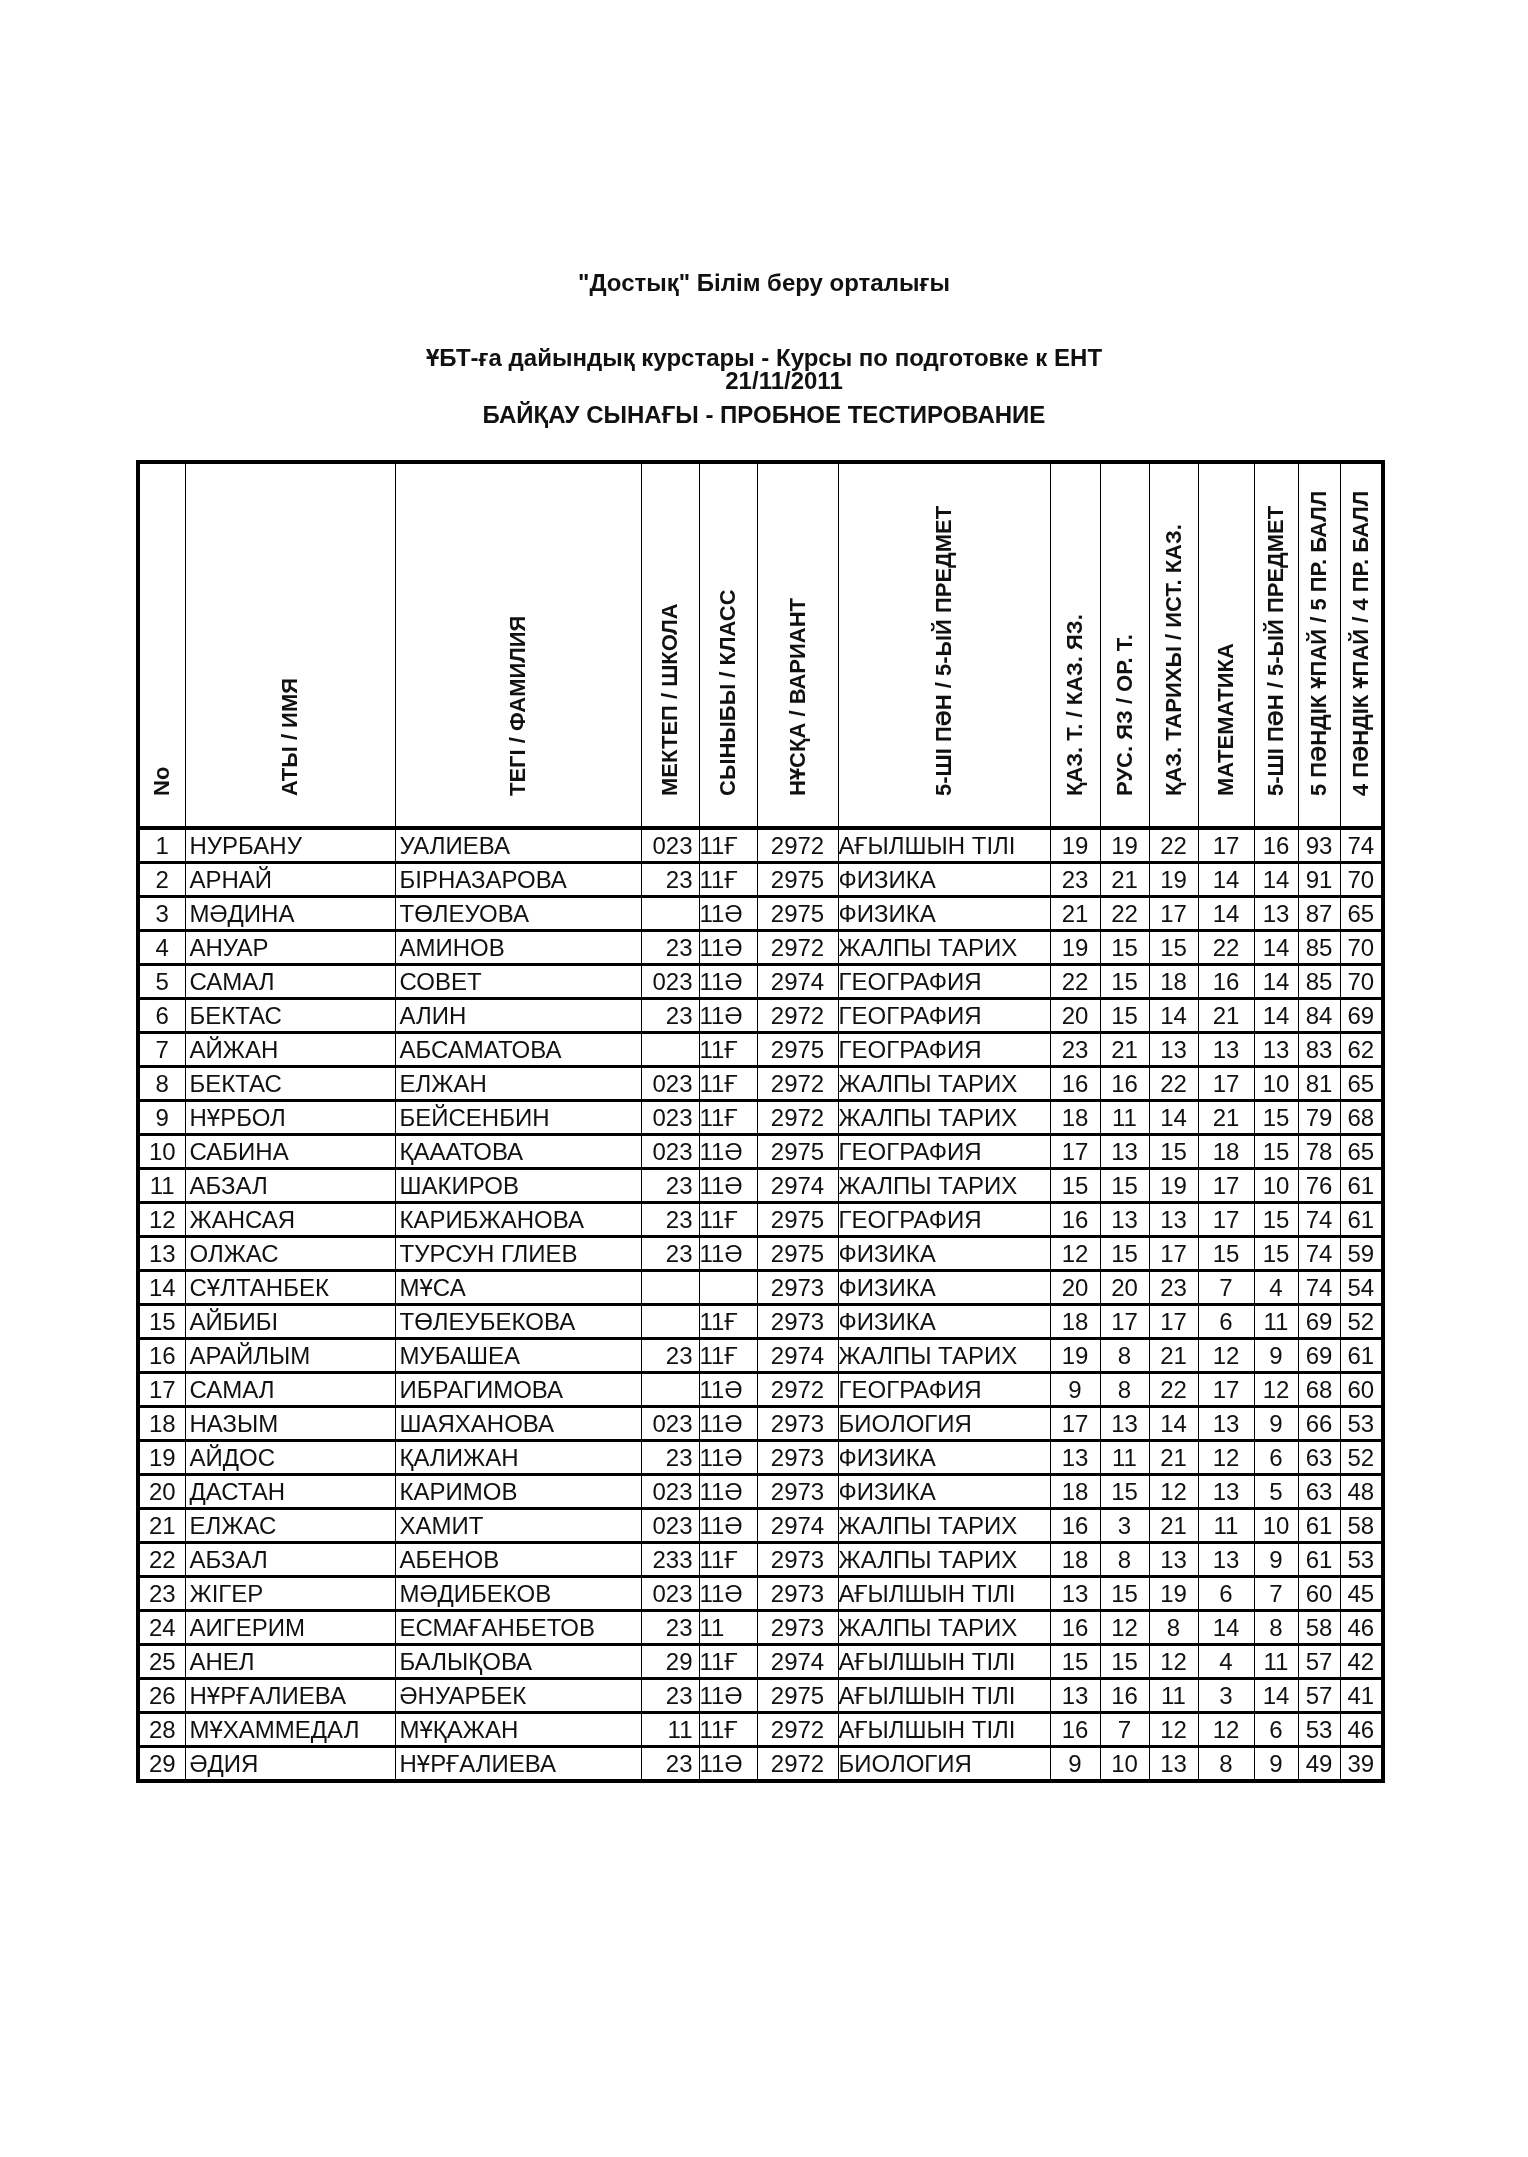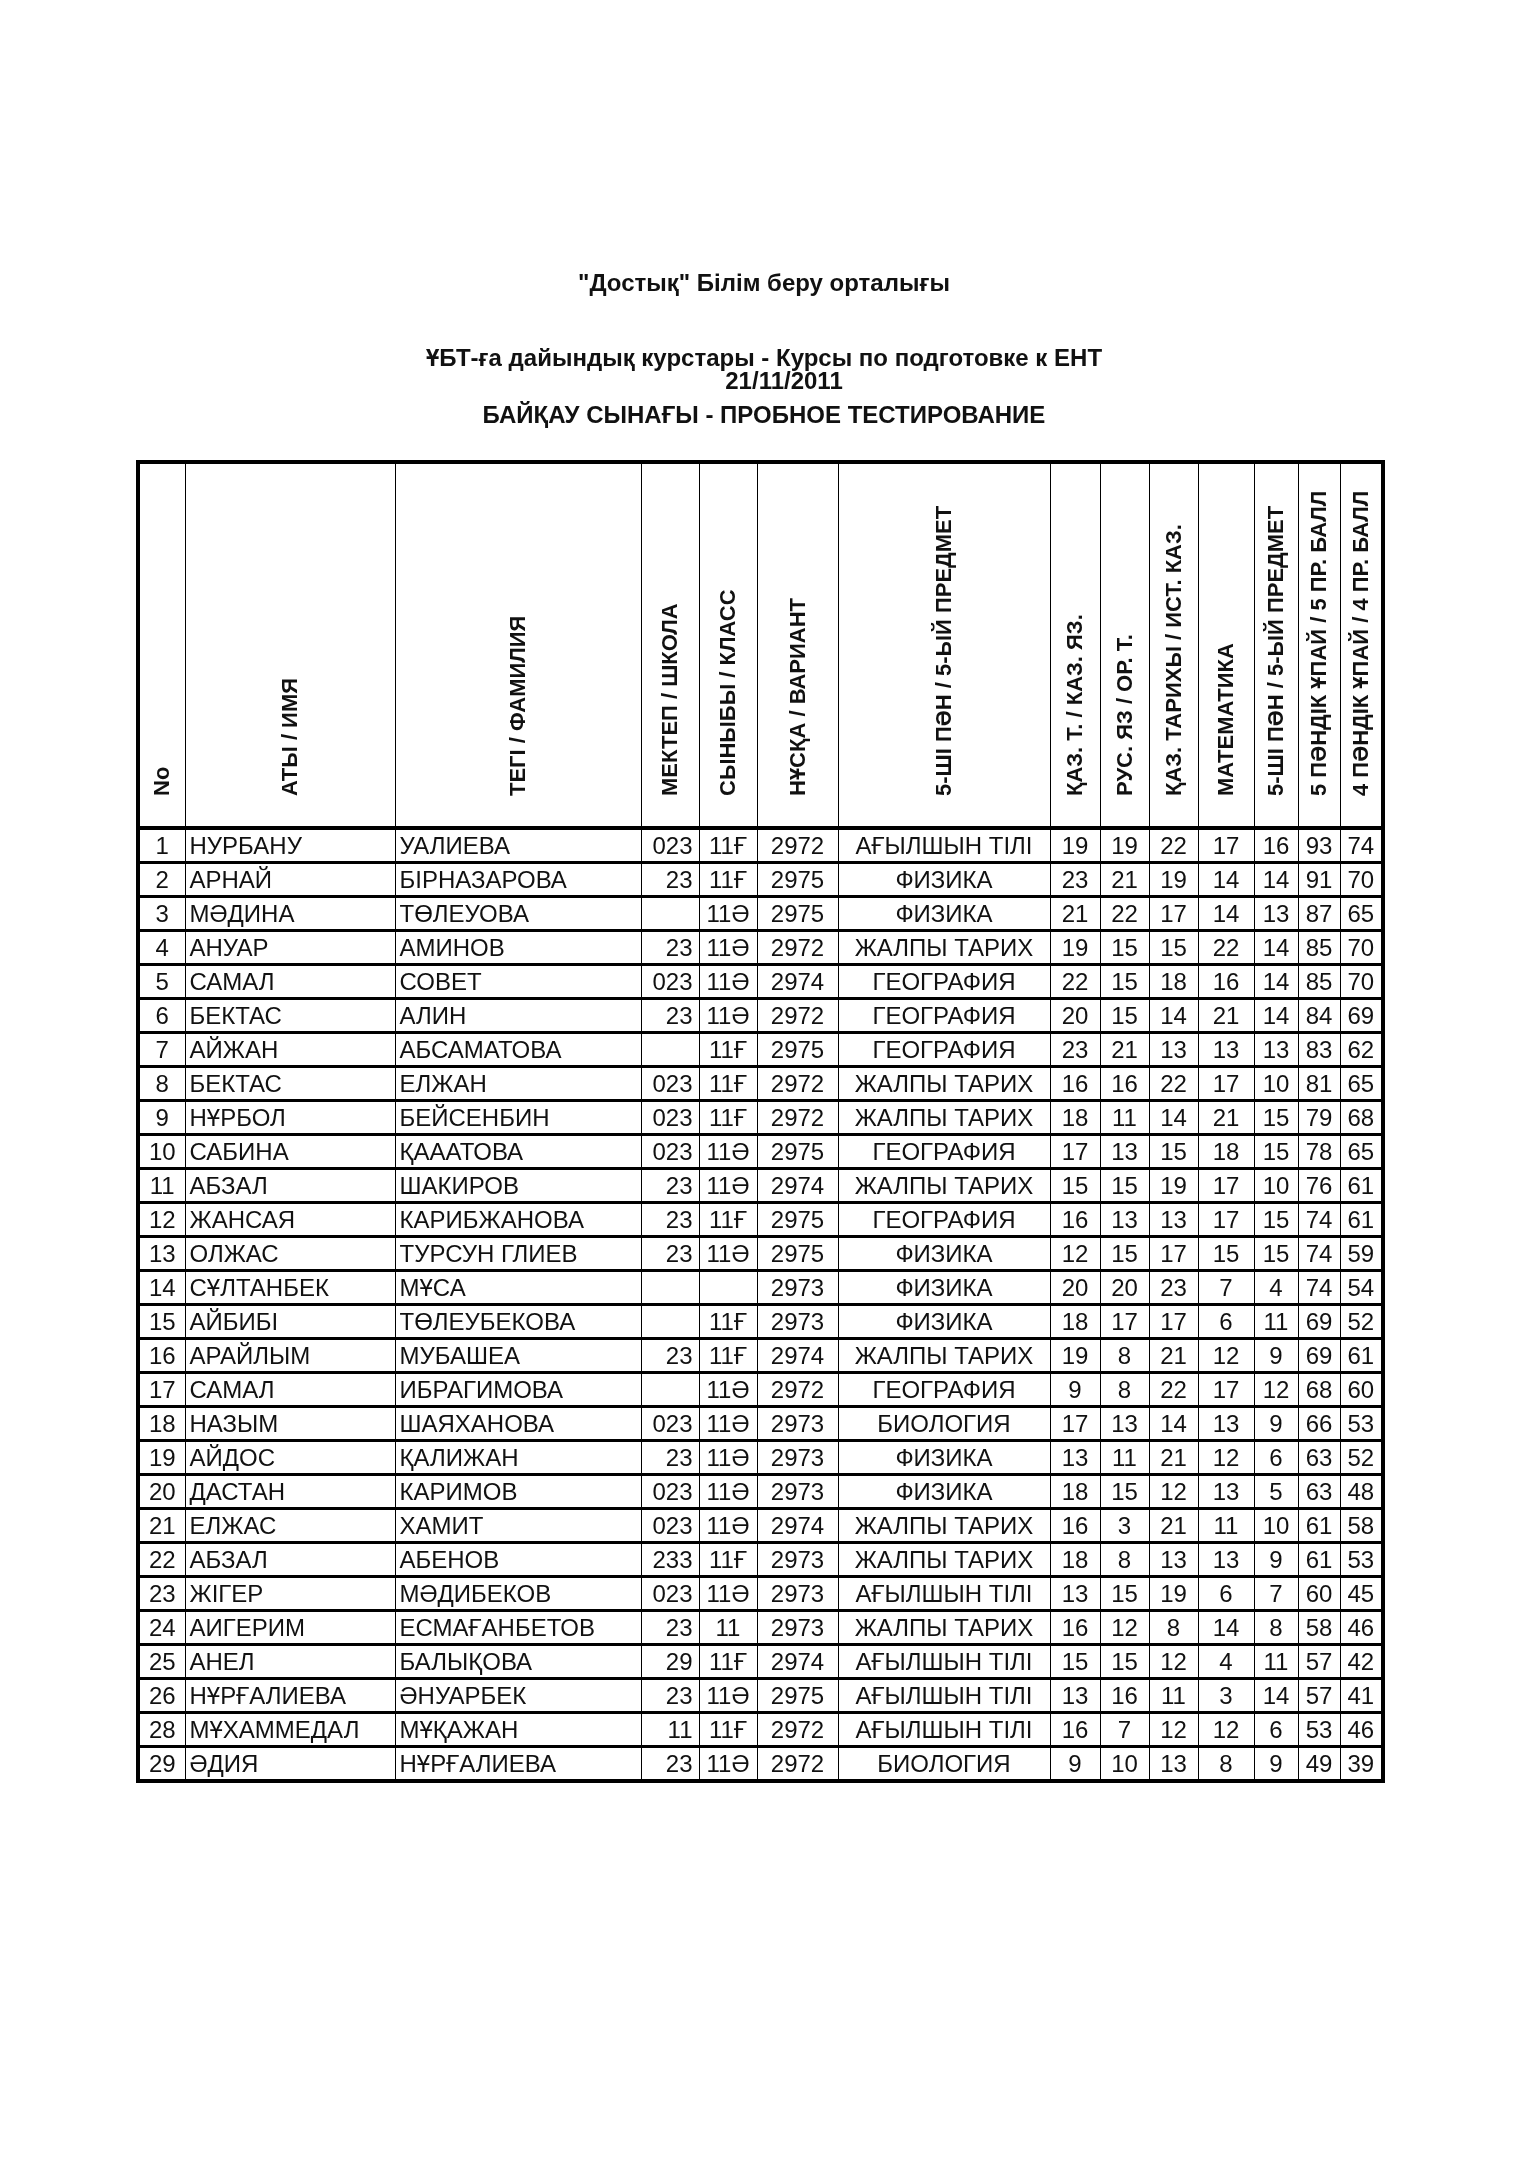--- a/index.html
+++ b/index.html
@@ -15,21 +15,21 @@
           border: 4px solid #000; table-layout: fixed; }
   th, td { border: 1.5px solid #000; padding: 0; overflow: hidden; white-space: nowrap; }
   thead th { height: 362px; border-bottom: 4px solid #000; vertical-align: bottom; position: relative; }
   thead th .v { position: absolute; bottom: 4px; left: 50%; transform-origin: 0 0;
                 transform: rotate(-90deg) translateY(-50%); font-size: 22px; font-weight: bold;
                 white-space: nowrap; text-align: left; }
   tbody td { height: 31px; font-size: 24px; line-height: 31px; border-top: 3px solid #000; }
   td.num { text-align: center; }
   td.txt { text-align: left; padding-left: 4px; }
   td.sch { text-align: right; padding-right: 6px; }
-  td.ctr { text-align: center; }
+  td.ctr { text-align: left; }
   td.bold { font-weight: normal; }
 </style>
 </head>
 <body>
 
 <div class="title" id="t1">"Достық" Білім беру орталығы</div>
 <div class="title" id="t2">ҰБТ-ға дайындық курстары - Курсы по подготовке к ЕНТ</div>
 <div class="title" id="t3">21/11/2011</div>
 <div class="title" id="t4">БАЙҚАУ СЫНАҒЫ - ПРОБНОЕ ТЕСТИРОВАНИЕ</div>
 

